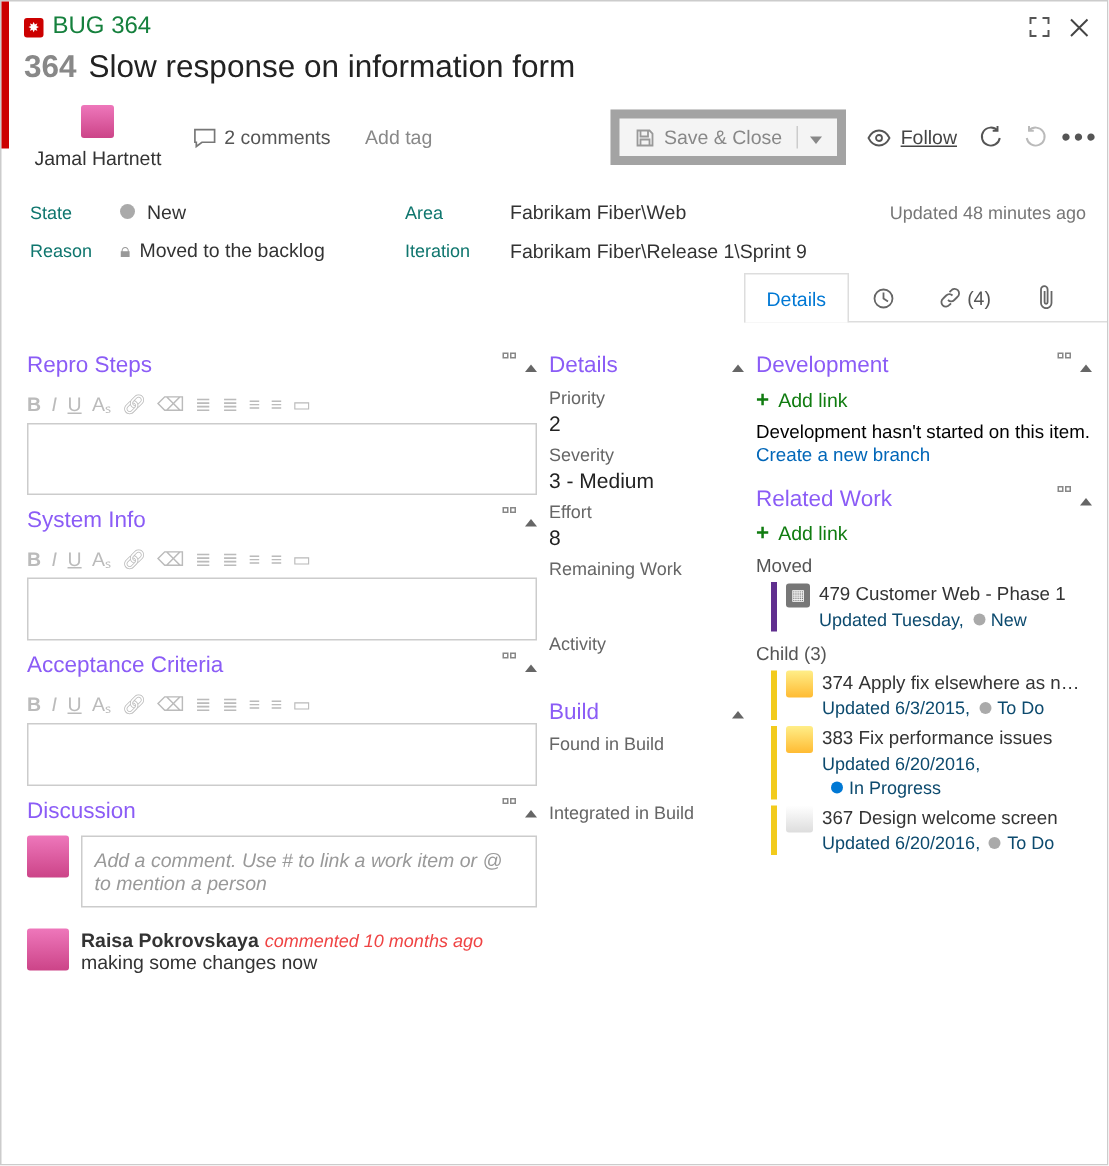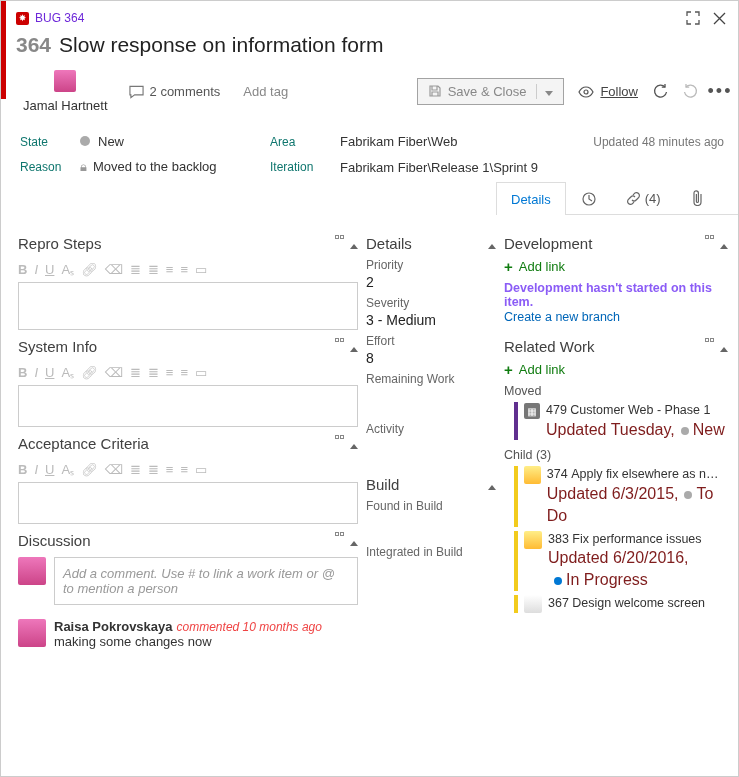--- a/index.html
+++ b/index.html
@@ -3,71 +3,71 @@
 <meta charset="utf-8">
 <style>
   * { box-sizing: border-box; font-family: "Segoe UI", Arial, sans-serif; }
   body { margin:0; padding:0; background:#fff; width:739px; height:777px; overflow:hidden; color:#333; font-size:13px;}
   .frame { width:739px; height:777px; border:1px solid #ccc; position:relative; display:flex; }
   .redbar { width:5px; background:#c00; height:98px; }
   .content { flex:1; }
   .header { padding:8px 10px 0 10px; }
   .titlebar { display:flex; align-items:center; }
   .bug-icon { width:13px; height:13px; background:#c00; border-radius:2px; margin-right:6px; display:inline-flex; align-items:center; justify-content:center; color:#fff; font-size:9px;}
-  .titlebar .label { color:#6d28d9; font-size:12px; }
+  .titlebar .label { color:#15803d; font-size:16px; }
   .spacer { flex:1; }
   .hicon { width:18px; height:18px; display:inline-flex; align-items:center; justify-content:center; color:#555; margin-left:8px; cursor:pointer;}
   h1.title { font-weight:400; font-size:21px; margin:6px 0 10px 0; color:#222;}
   h1.title .num { color:#888; margin-right:8px;font-weight:bold;}
   .row2 { display:flex; align-items:center; gap:14px; flex-wrap:wrap; margin-bottom:8px;}
   .avatar { width:22px; height:22px; background:linear-gradient(#e7b,#c48); border-radius:2px; display:inline-block; vertical-align:middle;}
   .avatar.sm { width:28px; height:28px;}
   .avatar.xs { width:18px; height:18px;}
   .avatar.yellow { background:linear-gradient(#fe8,#fb3);}
   .avatar.purple { background:linear-gradient(#fff,#ddd);}
   .assignee { display:flex; align-items:center; gap:6px; border:1px solid transparent; padding:2px 6px;flex-direction:column;}
   .comments { display:flex; align-items:center; gap:6px; color:#555;}
   .addtag { color:#888; padding:3px 8px; border:1px solid transparent;}
-  .save-btn { border:1px solid #a3a3a3; background:#f4f4f4; color:#888; padding:5px 10px; display:flex; align-items:flex-start; gap:6px; cursor:default;margin-left:20px;}
+  .save-btn { border:6px solid #a3a3a3; background:#f4f4f4; color:#888; padding:5px 10px; display:flex; align-items:flex-end; gap:6px; cursor:default;margin-left:20px;}
   .save-btn .caret { border-left:1px solid #ccc; padding-left:8px; margin-left:4px;}
   .follow { display:flex; align-items:center; gap:6px; color:#444; cursor:pointer;text-decoration:underline;}
   .tool-icon { width:16px; height:16px; display:inline-flex; align-items:center; justify-content:center; color:#555; cursor:pointer;}
   .dots { font-size:18px; letter-spacing:2px;}
   .meta-grid { display:grid; grid-template-columns: 60px 190px 70px 1fr auto; padding:10px 14px 8px 14px; row-gap:10px; align-items:center; font-size:13px;}
   .meta-label { color:#0f766e; font-size:12px;}
   .state-dot { width:10px; height:10px; border-radius:50%; background:#aaa; display:inline-block; margin-right:8px;}
   .lock { color:#999; margin-right:6px;}
   .updated { color:#777; font-size:12px; text-align:right;}
   .tabs { display:flex; border-bottom:1px solid #ddd; margin-left:490px; margin-top:-2px;}
   .tab { padding:8px 14px; color:#555; border:1px solid transparent; border-bottom:none; display:flex; align-items:center; gap:4px; font-size:13px; cursor:pointer;}
   .tab.active { border-color:#ddd; color:#0078d4; background:#fff; position:relative; top:1px;}
   .body { display:flex; padding:12px 10px 0 12px; gap:8px;}
   .col1 { width:340px; }
   .col2 { width:130px; }
   .col3 { flex:1; }
-  .sect-head { display:flex; align-items:flex-end; font-size:15px; color:#404040; margin:8px 0 6px 0;}
+  .sect-head { display:flex; align-items:flex-end; font-size:15px; color:#8b5cf6; margin:8px 0 6px 0;}
   .sect-head.small { font-size:15px;}
   .sect-head .expand { margin-left:auto; color:#888; cursor:pointer; display:flex; gap:6px;}
   .toolbar { display:flex; gap:7px; color:#bbb; font-size:13px; padding:2px 0 4px 0; align-items:center;}
   .toolbar .b{font-weight:bold;} .toolbar .i{font-style:italic;} .toolbar .u{text-decoration:underline;}
   .editor { border:1px solid #ccc; min-height:48px; background:#fff; margin-bottom:6px;}
   .editor.small{min-height:42px;}
   .field-label { color:#666; font-size:12px; margin-top:6px;}
   .field-value { color:#222; font-size:14px; margin-top:2px;}
   .addlink { color:#107c10; display:flex; align-items:center; gap:6px; cursor:pointer; font-size:13px; margin:6px 0;}
   .plus { font-size:15px; font-weight:bold;}
-  .muted { color:#8b5cf6; font-size:12.5px;font-weight:bold;}
+  .muted { color:#000000; font-size:12.5px;}
   .link { color:#0066b8; text-decoration:none; cursor:pointer; font-size:12.5px;}
   .rel-section-label{color:#555;font-size:12.5px;margin-top:4px;}
   .rel-item { display:flex; gap:6px; margin:4px 0 2px 10px; align-items:flex-start;}
   .rel-bar { width:4px; background:#602f8f; align-self:stretch;}
   .rel-bar.yellow { background:#f2cb1d;}
   .rel-icon { width:16px; height:16px; background:#777; color:#fff; font-size:10px; display:flex; align-items:center; justify-content:center; border-radius:2px; margin-top:1px;}
   .rel-body{font-size:12.5px; color:#333; line-height:1.35;}
-  .rel-sub { color:#7f1d1d; font-size:16px;}
+  .rel-sub { color:#0c4a6e; font-size:12px;}
   .status-dot{width:8px;height:8px;border-radius:50%;background:#aaa;display:inline-block;margin:0 4px 0 6px;}
   .status-dot.blue{background:#0078d4;}
   .comment-box { display:flex; gap:8px; margin-top:8px;}
   .comment-input { flex:1; border:1px solid #ccc; padding:8px; color:#999; font-style:italic; font-size:13px; min-height:46px;}
   .discussion-item{display:flex;gap:8px;margin-top:14px;}
   .disc-name{font-weight:600;}
   .disc-meta{color:#ef4444;font-style:italic;font-size:12px;margin-left:4px;}
   svg { display:block;}
   .chev-up::before{content:"";display:inline-block;border-left:4px solid transparent;border-right:4px solid transparent;border-bottom:5px solid #666;}
   .chev-down::before{content:"";display:inline-block;border-left:4px solid transparent;border-right:4px solid transparent;border-top:5px solid #888;}
@@ -293,21 +293,21 @@
         <div class="field-value">2</div>
         <div class="field-label">Severity</div>
         <div class="field-value">3 - Medium</div>
         <div class="field-label">Effort</div>
         <div class="field-value">8</div>
         <div class="field-label">Remaining Work</div>
         <div class="field-value">&nbsp;</div>
         <div class="field-label" style="margin-top:18px">Activity</div>
         <div class="field-value">&nbsp;</div>
 
-        <div class="sect-head small" style="margin-top:22px">
+        <div class="sect-head small" style="margin-top:12px">
           <span>Build</span>
           <span class="expand">
               <span class="chev-up"></span>
             </span>
         </div>
         <div class="field-label">Found in Build</div>
         <div class="field-value">&nbsp;</div>
         <div class="field-label" style="margin-top:14px">Integrated in Build</div>
       </div>
 
@@ -369,18 +369,19 @@
           <div class="rel-body">
             <span>383</span> <span>Fix performance issues</span>
             <div class="rel-sub"><span>Updated 6/20/2016,</span><br><span class="status-dot blue"></span><span>In Progress</span></div>
           </div>
         </div>
         <div class="rel-item">
           <div class="rel-bar yellow"></div>
           <span class="avatar xs purple"></span>
           <div class="rel-body">
             <span>367</span> <span>Design welcome screen</span>
+            <div class="rel-sub"><span>Updated 6/20/2016,</span><span class="status-dot"></span><span>To Do</span></div>
           </div>
         </div>
       </div>
     </div>
   </div>
 </div>
 
 </body></html>

